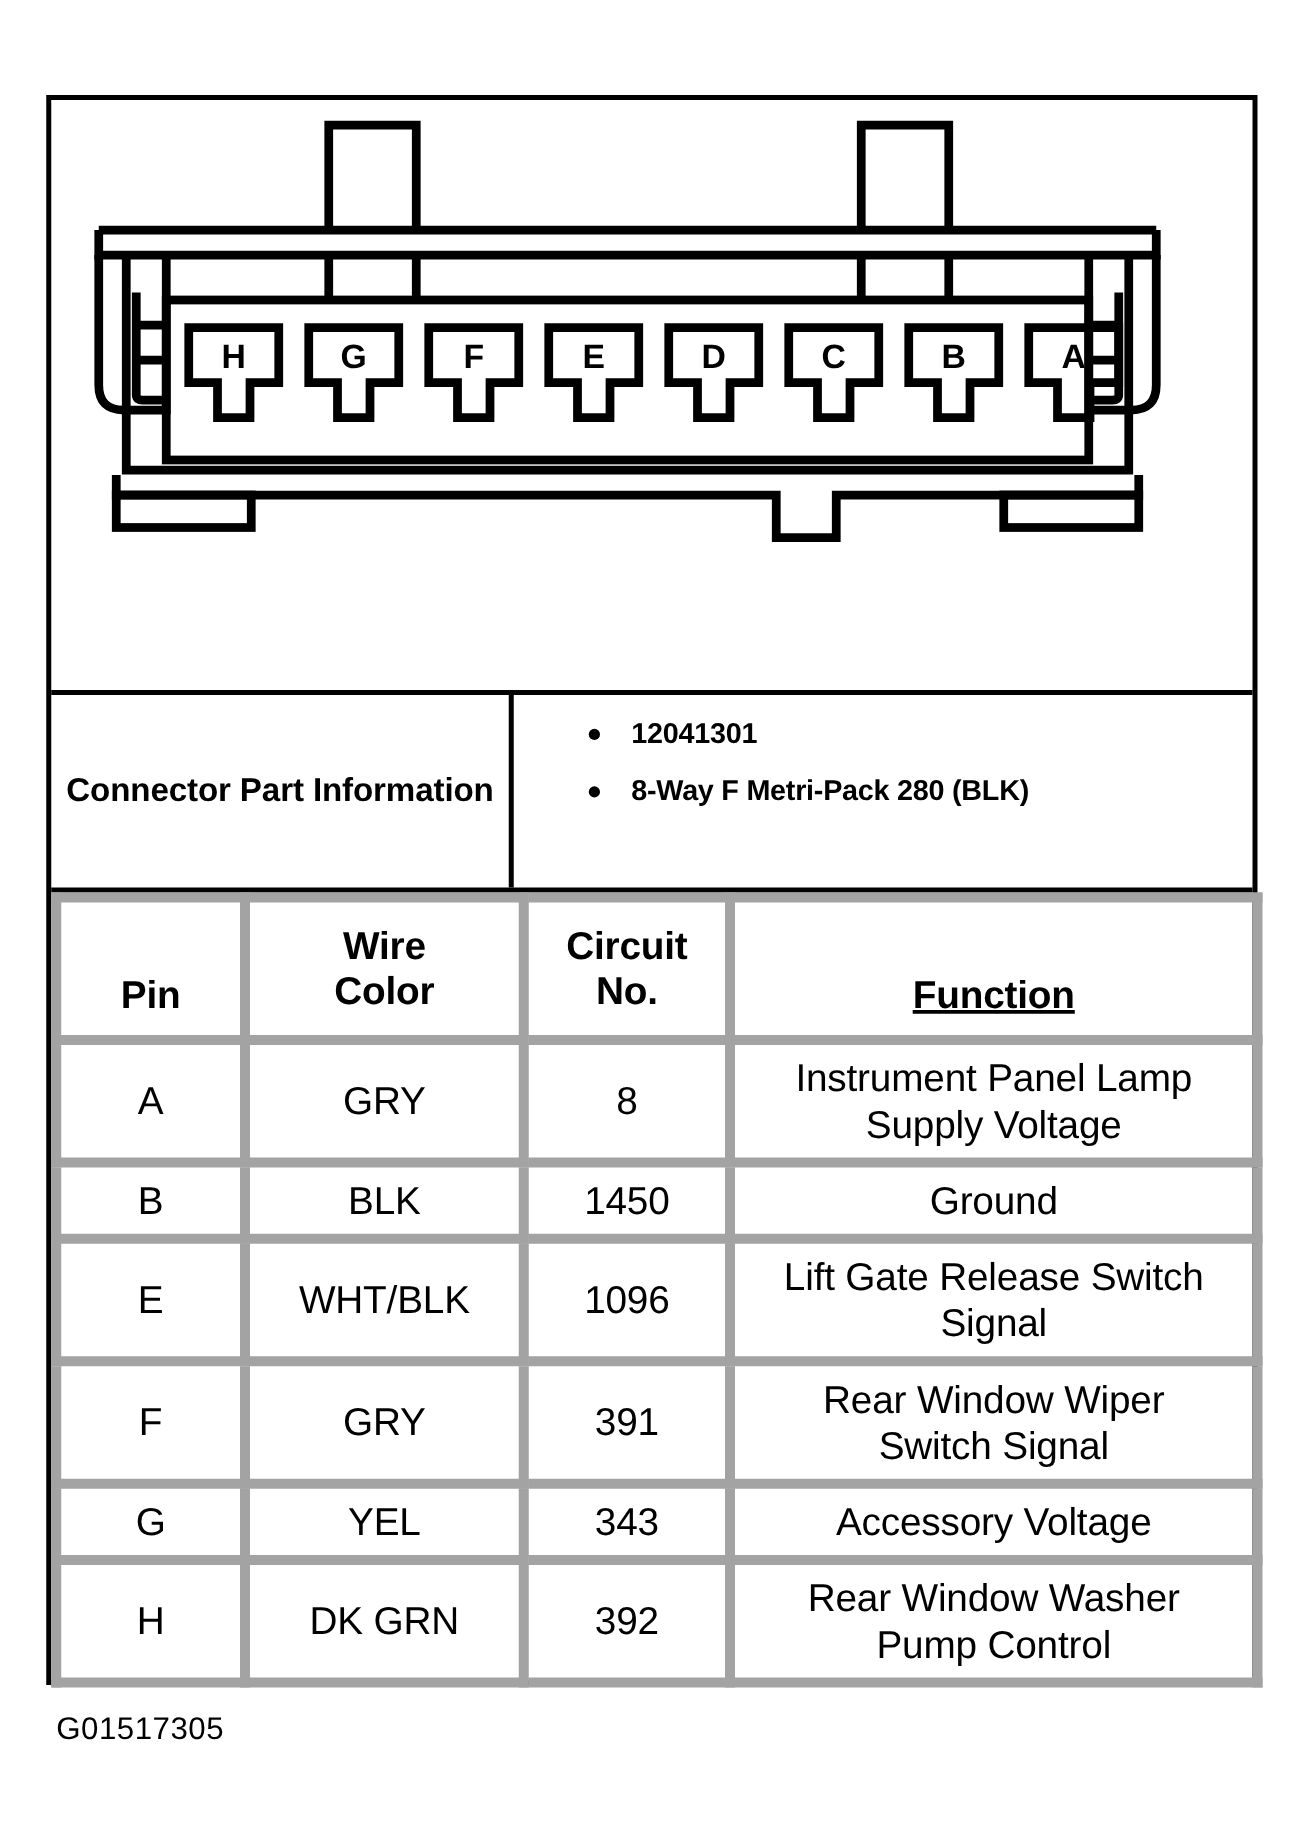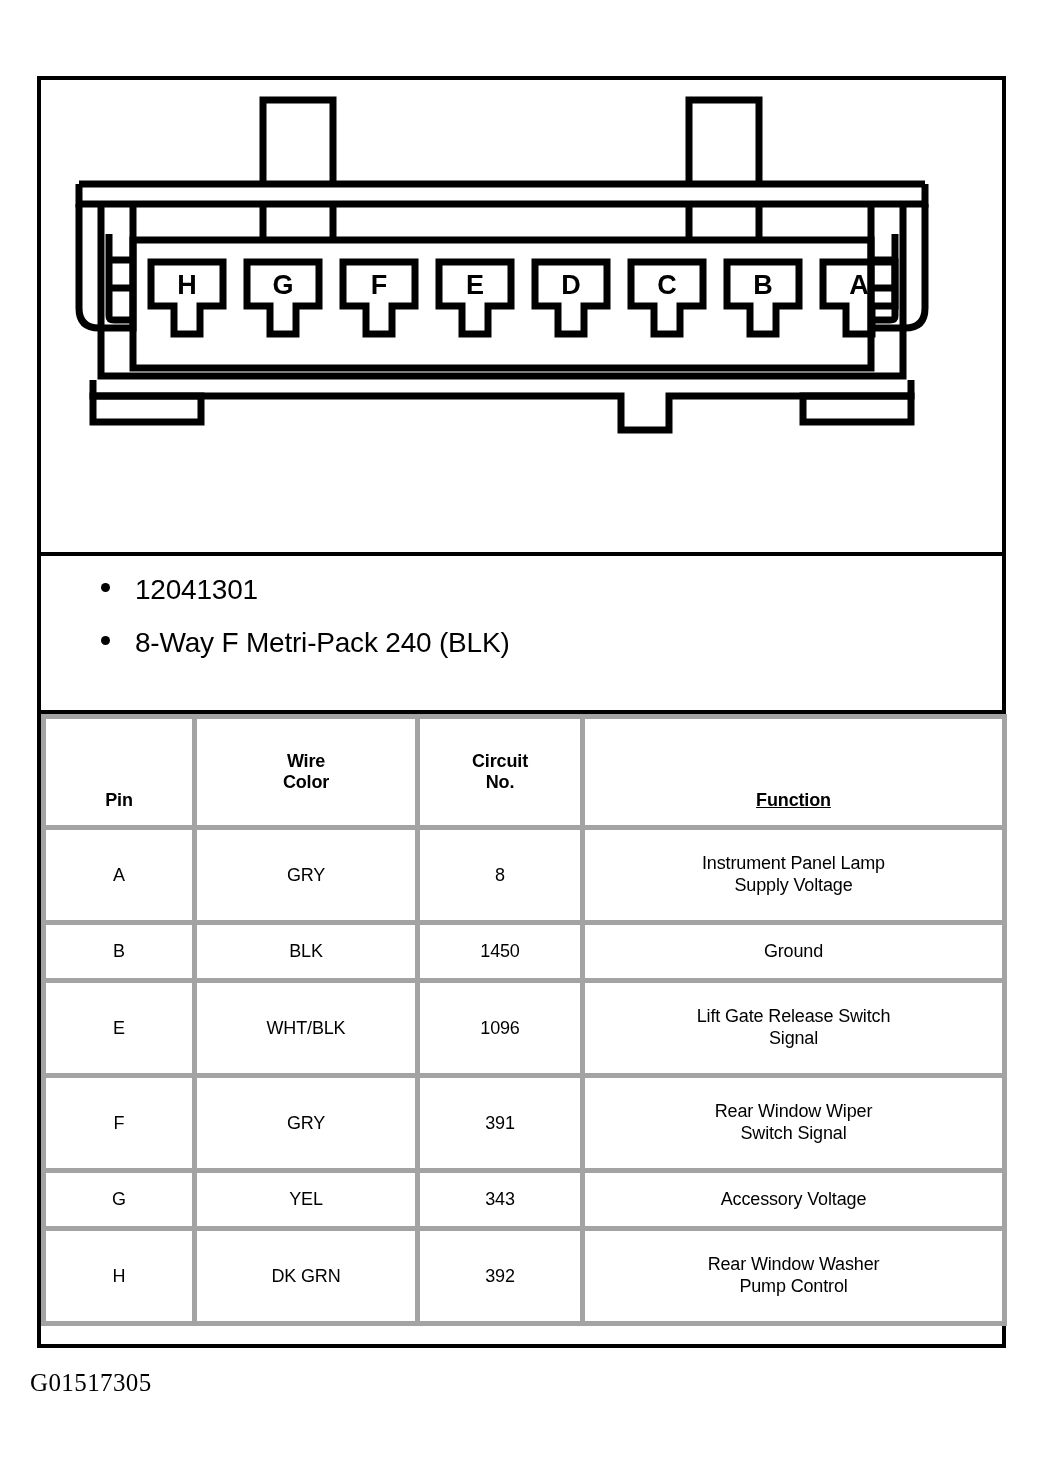--- a/index.html
+++ b/index.html
@@ -74,22 +74,22 @@
     line-height: 1.42;
     letter-spacing: -0.1px;
   }
   #part-info-values-cell {
     flex: 1;
     box-sizing: border-box;
     padding: 14px 0 0 56px;
   }
   .bullet-line {
     position: relative;
-    font-weight: normal;
-    font-size: 28px;
+    font-weight: bold;
+    font-size: 23px;
     line-height: 1.44;
     padding-left: 38px;
     margin-bottom: 13px;
     letter-spacing: -0.2px;
   }
   .bullet-line:last-child { margin-bottom: 0; }
   .bullet-line .dot {
     position: absolute;
     left: 4px;
     top: 13px;
@@ -107,24 +107,24 @@
     width: 961px;
     border-collapse: collapse;
     table-layout: fixed;
   }
   #pin-table col.c-pin     { width: 151px; }
   #pin-table col.c-wire    { width: 223px; }
   #pin-table col.c-circuit { width: 165px; }
   #pin-table col.c-func    { width: 422px; }
 
   #pin-table th, #pin-table td {
-    border: 5px solid #a3a3a3;
+    border: 8px solid #a3a3a3;
     padding: 0;
     vertical-align: middle;
-    font-size: 18px;
+    font-size: 31px;
     letter-spacing: -0.15px;
   }
   #pin-table th {
     height: 92px;
     font-weight: bold;
     text-align: center;
     line-height: 1.16;
   }
   #pin-table th.th-func { vertical-align: bottom; padding-bottom: 14px; text-decoration: underline; }
   #pin-table th.th-pin  { vertical-align: bottom; padding-bottom: 14px; }
@@ -137,25 +137,25 @@
   .cell-center { text-align: center; }
   .cell-func {
     text-align: center;
     padding-left: 17px;
     line-height: 1.2;
   }
 
   
   #figure-id {
     position: absolute;
-    left: 30px;
+    left: 45px;
     top: 1369px;
     font-size: 25px;
     letter-spacing: 0.4px;
-    font-family: Liberation Serif, serif;
+    font-family: Liberation Sans, sans-serif;
   }
 </style>
 </head>
 <body>
 
 <div id="figure-frame">
 
   <div id="connector-illustration">
     <svg width="961" height="472" viewBox="0 0 961 472" xmlns="http://www.w3.org/2000/svg">
       <g fill="none" stroke="#000" stroke-width="7" stroke-linejoin="miter" stroke-linecap="butt">
@@ -222,28 +222,31 @@
             <path d="M 782 182 L 854 182 L 854 226 L 831 226 L 831 254 L 805 254 L 805 226 L 782 226 Z" fill="none" stroke="#000" stroke-width="7"></path>
             <text x="818" y="214" text-anchor="middle" font-family="&quot;Liberation Sans&quot;, sans-serif" font-size="27" font-weight="bold" fill="#000">A</text>
           </g>
         </g>
     </svg>
   </div>
 
   <div class="hdiv" style="top:472px"></div>
 
   <div id="part-info-row">
+    <div id="part-info-label-cell">
+      <div class="lbl">Connector Part Information</div>
+    </div>
     <div id="part-info-values-cell">
       <div class="bullet-line">
         <span class="dot"></span>
         <span>12041301</span>
       </div>
       <div class="bullet-line">
         <span class="dot"></span>
-        <span>8-Way F Metri-Pack 240 (BLK)</span>
+        <span>8-Way F Metri-Pack 280 (BLK)</span>
       </div>
     </div>
   </div>
 
   <div class="hdiv" style="top:630px"></div>
 
   <table id="pin-table">
     <colgroup>
       <col class="c-pin">
         <col class="c-wire">

